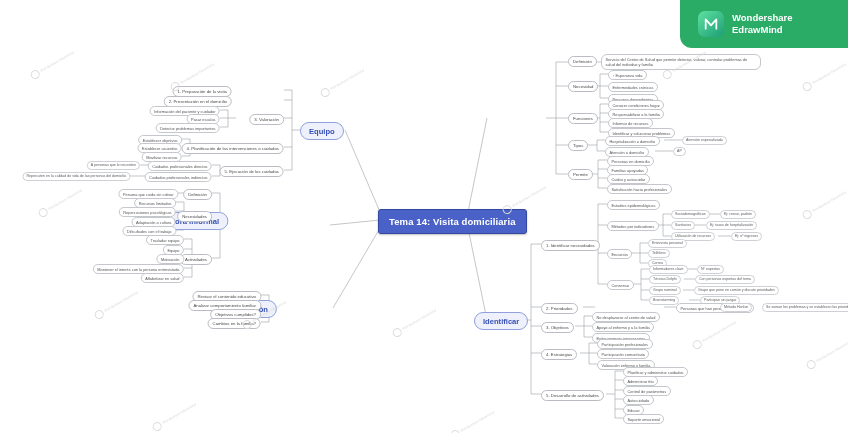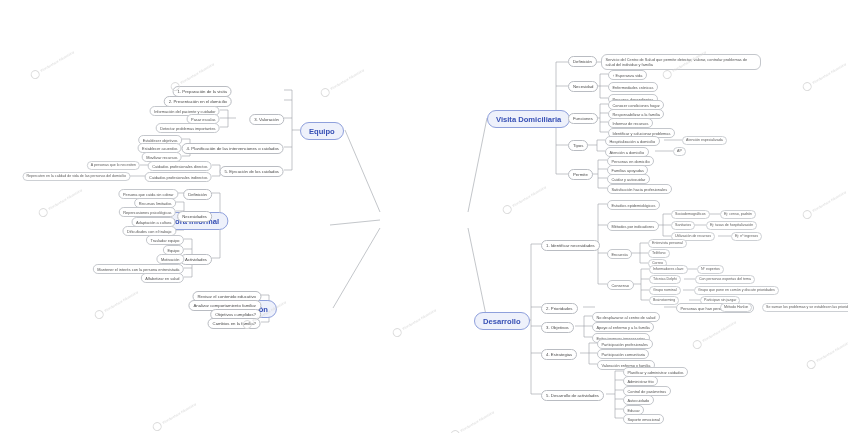--- a/index.html
+++ b/index.html
@@ -228,22 +228,22 @@
     <path d="M606 394 L615 394"></path>
     <path d="M615 371 L615 418"></path>
     <path d="M615 371 L623 371"></path>
       <path d="M615 380 L623 380"></path>
     <path d="M615 390 L623 390"></path>
       <path d="M615 399 L623 399"></path>
     <path d="M615 409 L623 409"></path>
       <path d="M615 418 L623 418"></path>
   </svg>
 
-
-  <div class="node lvl1" style="left:487px;top:110px;">Visita Domiciliaria</div>
+  <div class="node root" style="left:378px;top:209px;">Tema 14: Visita domiciliaria</div>
+
 
   <div class="node lvl2" style="left:568px;top:56px;">Definición</div>
   <div class="node lvl3 wrapnode" style="left:601px;top:54px;width:160px;">Servicio del Centro de Salud que permite detectar, valorar, controlar problemas de salud del individuo y familia</div>
 
   <div class="node lvl2" style="left:568px;top:81px;">Necesidad</div>
   <div class="node lvl3" style="left:608px;top:70px;">↑ Esperanza vida</div>
   <div class="node lvl3" style="left:608px;top:82px;">Enfermedades crónicas</div>
   <div class="node lvl3" style="left:608px;top:94px;">Personas dependientes</div>
 
   <div class="node lvl2" style="left:568px;top:113px;">Funciones</div>
@@ -301,21 +301,21 @@
   <div class="node lvl3" style="left:184px;top:254px;transform:translateX(-100%);">Motivación</div>
   <div class="node lvl3" style="left:184px;top:264px;transform:translateX(-100%);">Mantener el interés con la persona entrevistada</div>
   <div class="node lvl3" style="left:184px;top:273px;transform:translateX(-100%);">Alfabetizar en salud</div>
 
   <div class="node lvl1" style="left:277px;top:300px;transform:translateX(-100%);">Evaluación</div>
   <div class="node lvl2" style="left:261px;top:291px;transform:translateX(-100%);">Revisar el contenido educativo</div>
   <div class="node lvl2" style="left:261px;top:300px;transform:translateX(-100%);">Analizar comportamiento familiar</div>
   <div class="node lvl2" style="left:261px;top:309px;transform:translateX(-100%);">Objetivos cumplidos?</div>
   <div class="node lvl2" style="left:261px;top:318px;transform:translateX(-100%);">Cambios en la familia?</div>
 
-  <div class="node lvl1" style="left:474px;top:312px;">Desarrollo</div>
+  <div class="node lvl1" style="left:474px;top:312px;">Identificar</div>
 
   <div class="node lvl2" style="left:541px;top:240px;">1. Identificar necesidades</div>
   <div class="node lvl3" style="left:607px;top:200px;">Estudios epidemiológicos</div>
   <div class="node lvl3" style="left:607px;top:221px;">Métodos por indicadores</div>
   <div class="node lvl4" style="left:671px;top:210px;">Sociodemográficos</div>
   <div class="node lvl4" style="left:720px;top:210px;">Ej: censo, padrón</div>
   <div class="node lvl4" style="left:671px;top:221px;">Sanitarios</div>
   <div class="node lvl4" style="left:706px;top:221px;">Ej: tasas de hospitalización</div>
   <div class="node lvl4" style="left:671px;top:232px;">Utilización de recursos</div>
   <div class="node lvl4" style="left:731px;top:232px;">Ej: nº ingresos</div>
@@ -367,14 +367,25 @@
   <div class="wm" style="left:500px;top:195px;"><span class="ring"></span><span>Wondershare EdrawMind</span></div>
   <div class="wm" style="left:800px;top:200px;"><span class="ring"></span><span>Wondershare EdrawMind</span></div>
   <div class="wm" style="left:92px;top:300px;"><span class="ring"></span><span>Wondershare EdrawMind</span></div>
   <div class="wm" style="left:240px;top:310px;"><span class="ring"></span><span>Wondershare EdrawMind</span></div>
   <div class="wm" style="left:390px;top:318px;"><span class="ring"></span><span>Wondershare EdrawMind</span></div>
   <div class="wm" style="left:690px;top:330px;"><span class="ring"></span><span>Wondershare EdrawMind</span></div>
   <div class="wm" style="left:804px;top:350px;"><span class="ring"></span><span>Wondershare EdrawMind</span></div>
   <div class="wm" style="left:150px;top:412px;"><span class="ring"></span><span>Wondershare EdrawMind</span></div>
   <div class="wm" style="left:448px;top:420px;"><span class="ring"></span><span>Wondershare EdrawMind</span></div>
 
+  <div id="brand">
+    <div class="mark">
+      <svg viewBox="0 0 24 24" aria-hidden="true">
+        <path d="M4 19V5l8 9 8-9v14" fill="none" stroke="#ffffff" stroke-width="2.6" stroke-linecap="round" stroke-linejoin="round"></path>
+      </svg>
+    </div>
+    <div class="txt">
+      <div>Wondershare</div>
+      <div>EdrawMind</div>
+    </div>
+  </div>
 
 </div>
 
 </body></html>

